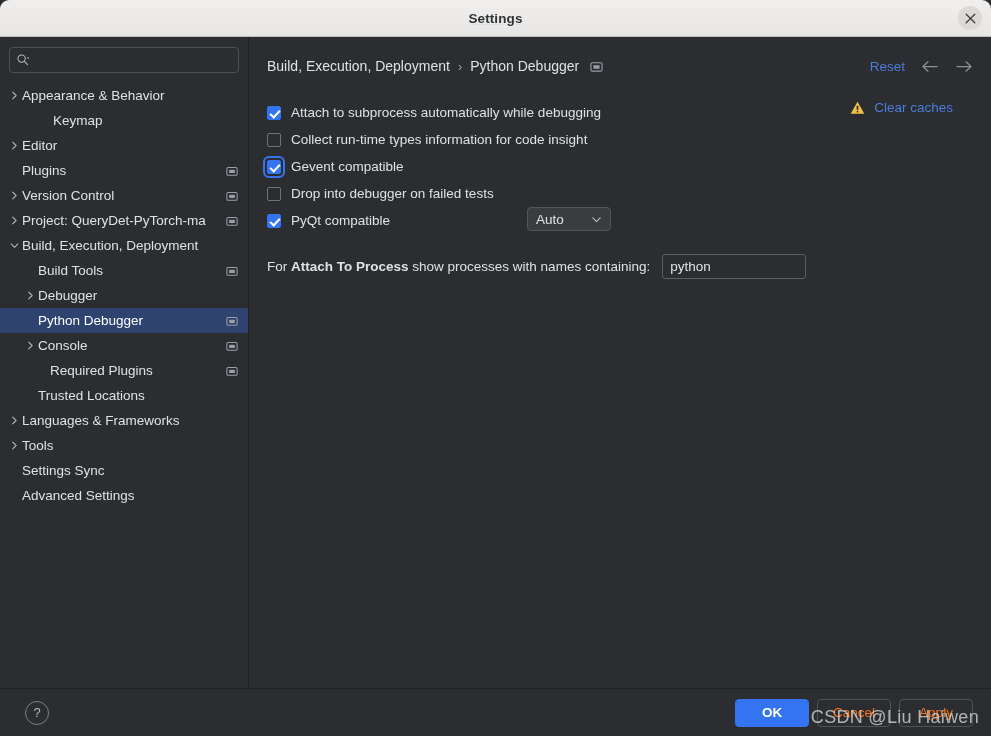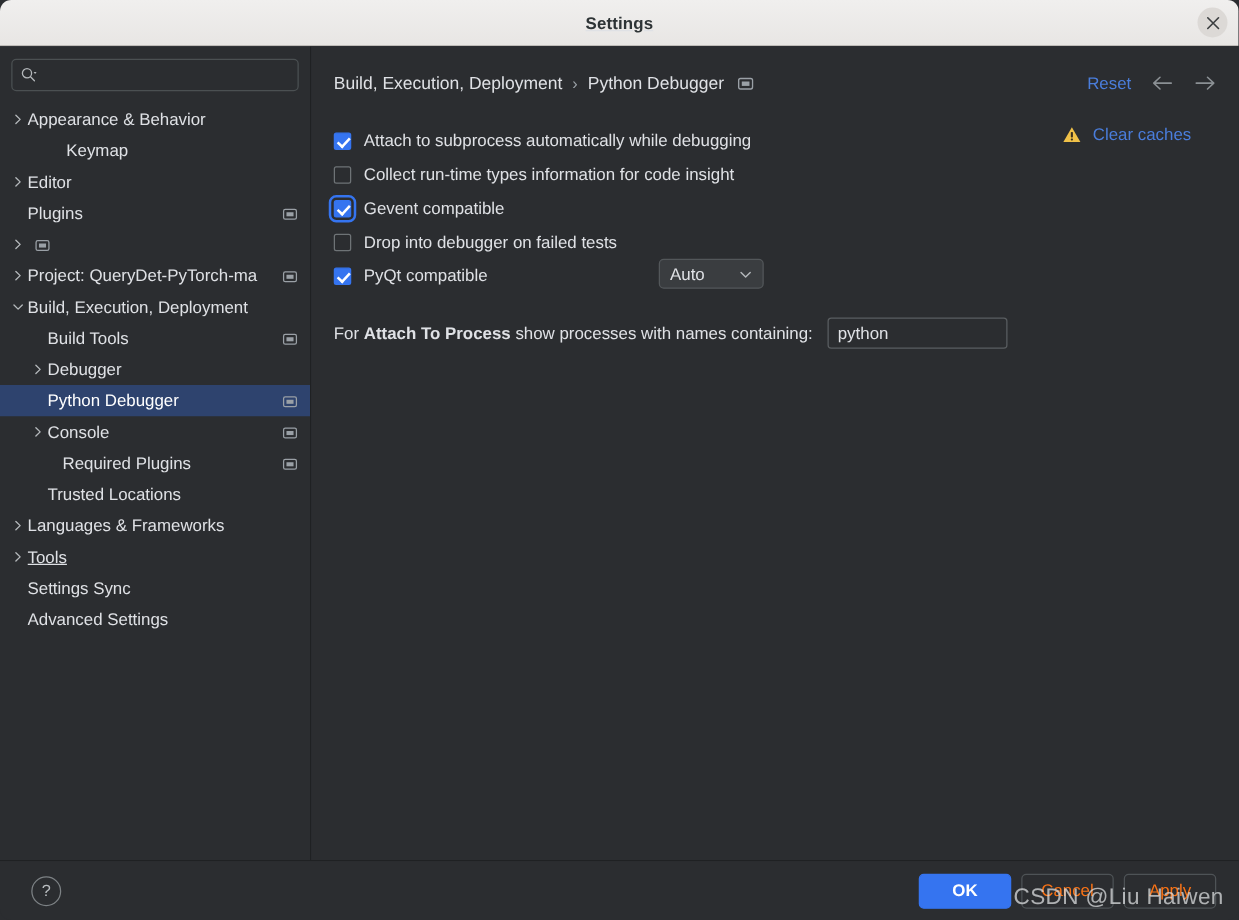--- a/index.html
+++ b/index.html
@@ -372,20 +372,21 @@
                 <rect x="3.7" y="5.6" width="6.6" height="3.8" fill="#9aa0a6"></rect>
               </svg>
             </span>
           </div>
           <div class="tree-row" style="padding-left: 6px;">
             <span class="chev">
               <svg width="9" height="9" viewBox="0 0 10 10">
                 <path d="M3 1.3 L6.8 5 L3 8.7" stroke="#b4b8bb" stroke-width="1.2" fill="none" stroke-linecap="round" stroke-linejoin="round"></path>
               </svg>
             </span>
+            <span class="tree-label">Version Control</span>
             <span class="badge">
               <svg width="12" height="12" viewBox="0 0 14 14">
                 <rect x="1" y="3" width="12" height="9" rx="1.6" fill="none" stroke="#9aa0a6" stroke-width="1.2"></rect>
                 <rect x="3.7" y="5.6" width="6.6" height="3.8" fill="#9aa0a6"></rect>
               </svg>
             </span>
           </div>
           <div class="tree-row" style="padding-left: 6px;">
             <span class="chev">
               <svg width="9" height="9" viewBox="0 0 10 10">
@@ -465,21 +466,21 @@
             <span class="tree-label">Trusted Locations</span>
           </div>
           <div class="tree-row" style="padding-left: 6px;">
             <span class="chev">
               <svg width="9" height="9" viewBox="0 0 10 10">
                 <path d="M3 1.3 L6.8 5 L3 8.7" stroke="#b4b8bb" stroke-width="1.2" fill="none" stroke-linecap="round" stroke-linejoin="round"></path>
               </svg>
             </span>
             <span class="tree-label">Languages &amp; Frameworks</span>
           </div>
-          <div class="tree-row" style="padding-left: 6px; text-decoration: underline;">
+          <div class="tree-row" style="padding-left: 6px;">
             <span class="chev">
               <svg width="9" height="9" viewBox="0 0 10 10">
                 <path d="M3 1.3 L6.8 5 L3 8.7" stroke="#b4b8bb" stroke-width="1.2" fill="none" stroke-linecap="round" stroke-linejoin="round"></path>
               </svg>
             </span>
             <span class="tree-label">Tools</span>
           </div>
           <div class="tree-row" style="padding-left: 6px;">
             <span class="chev"></span>
             <span class="tree-label">Settings Sync</span>

